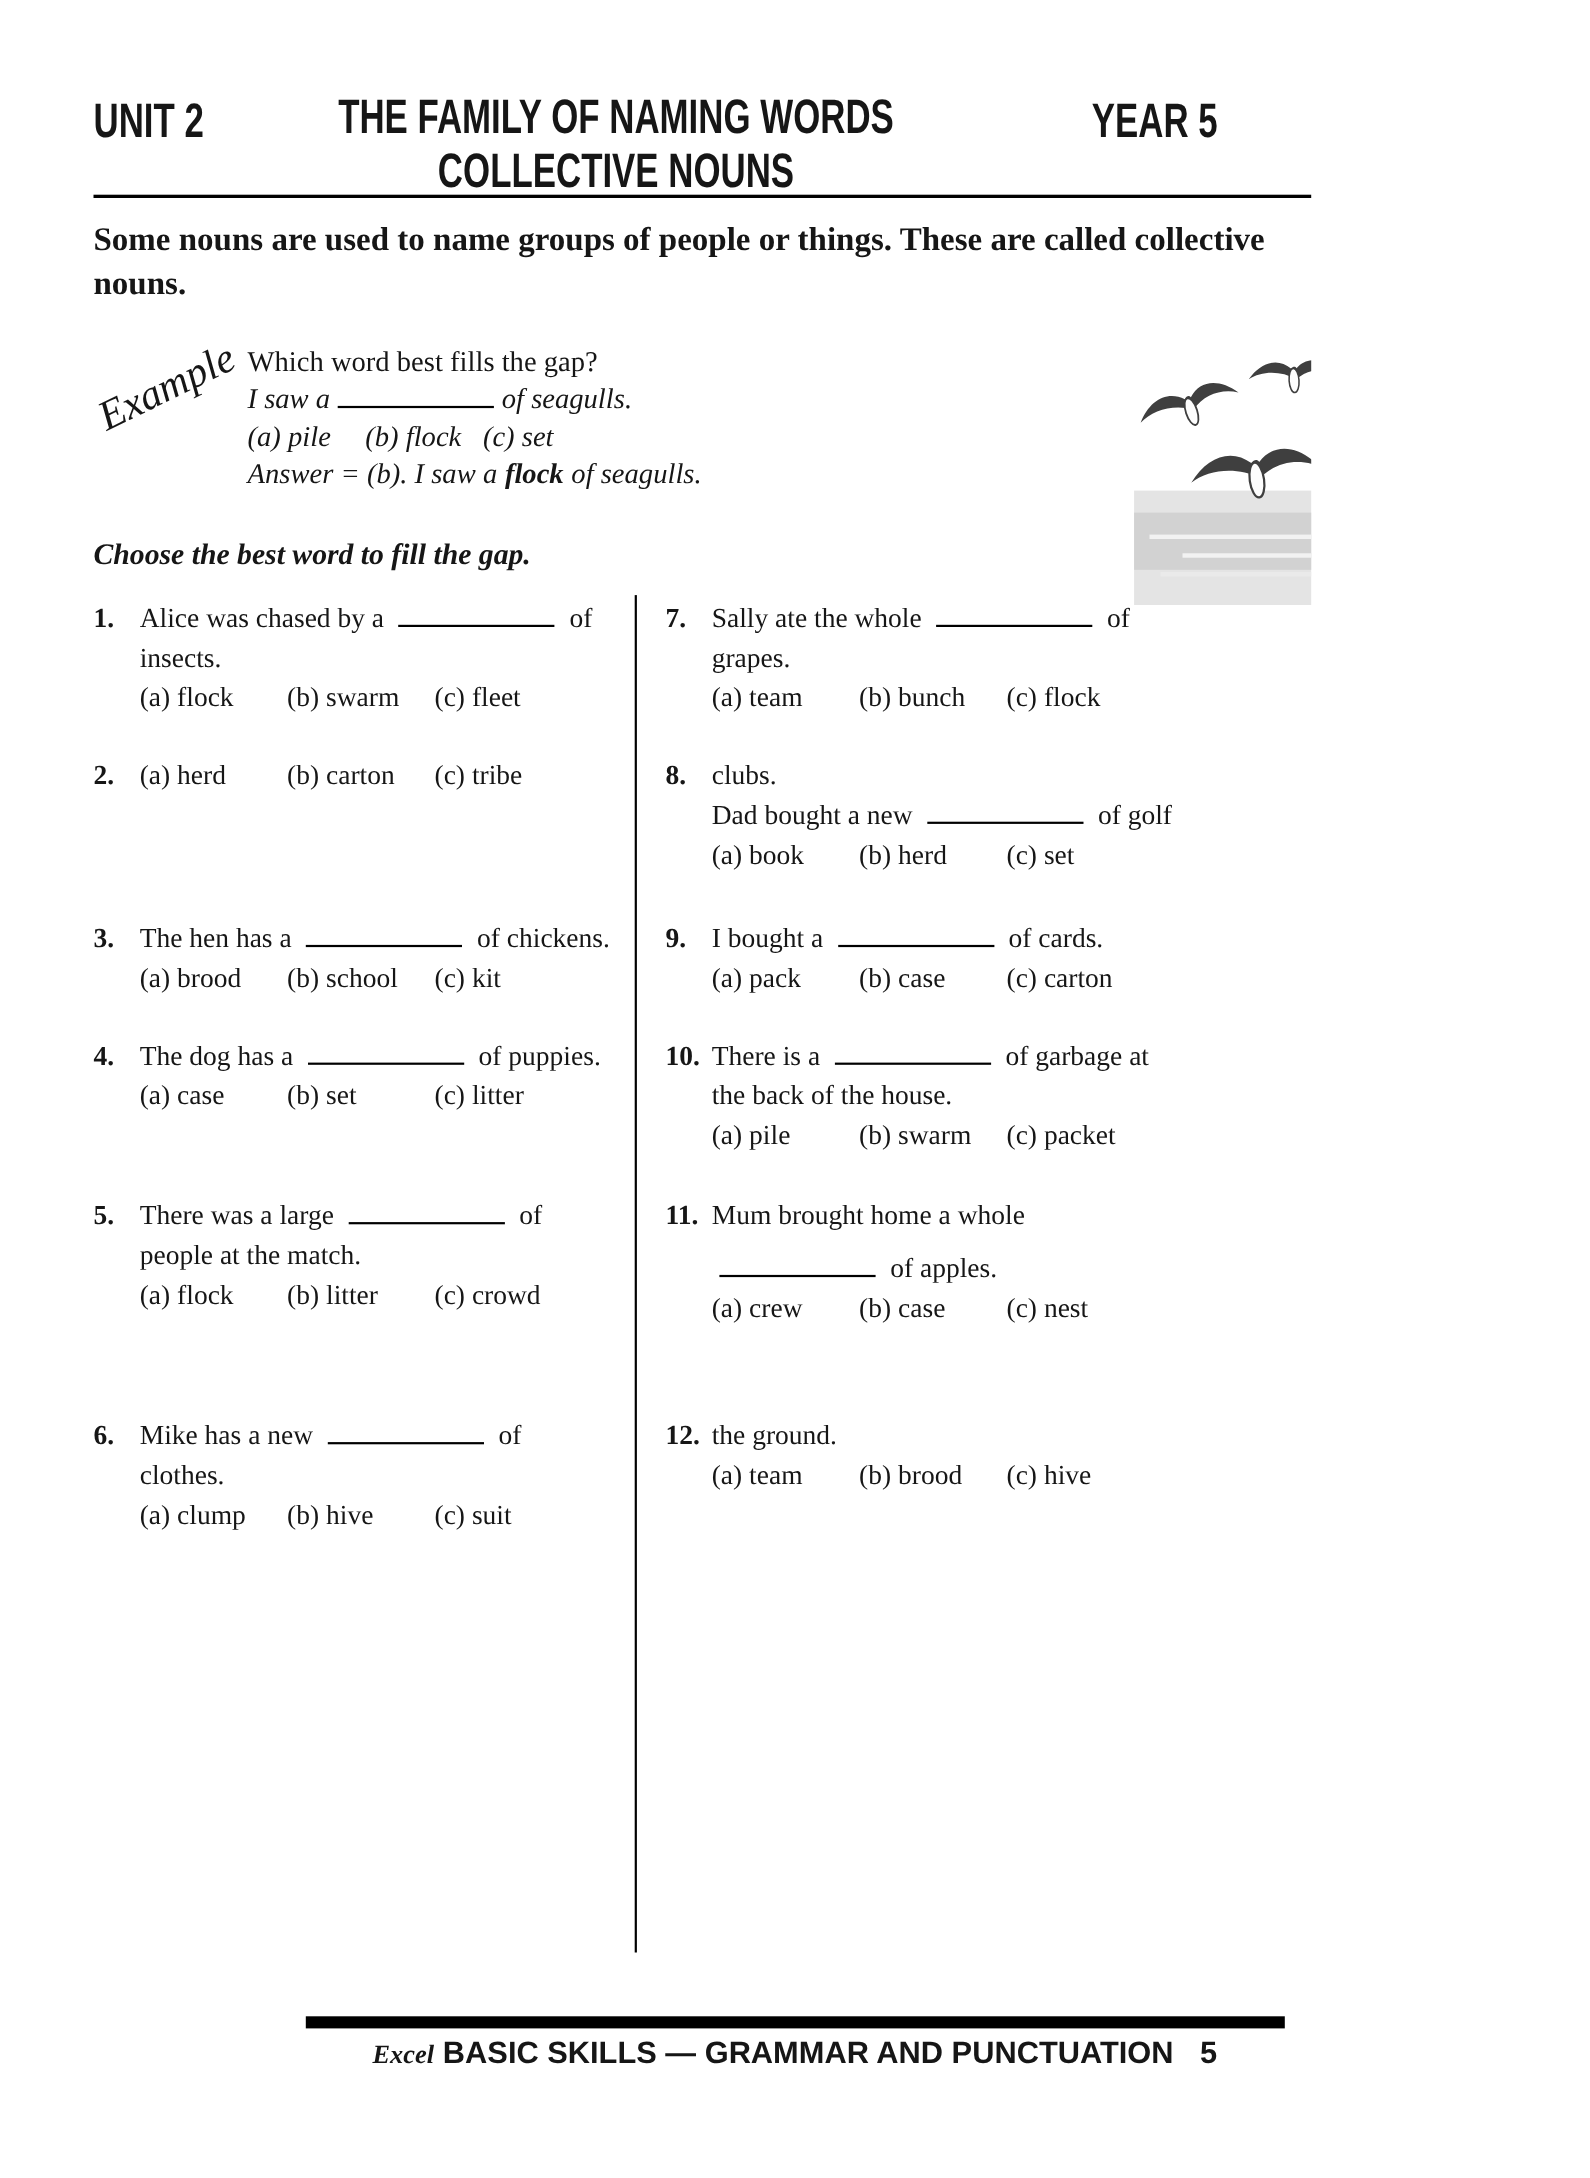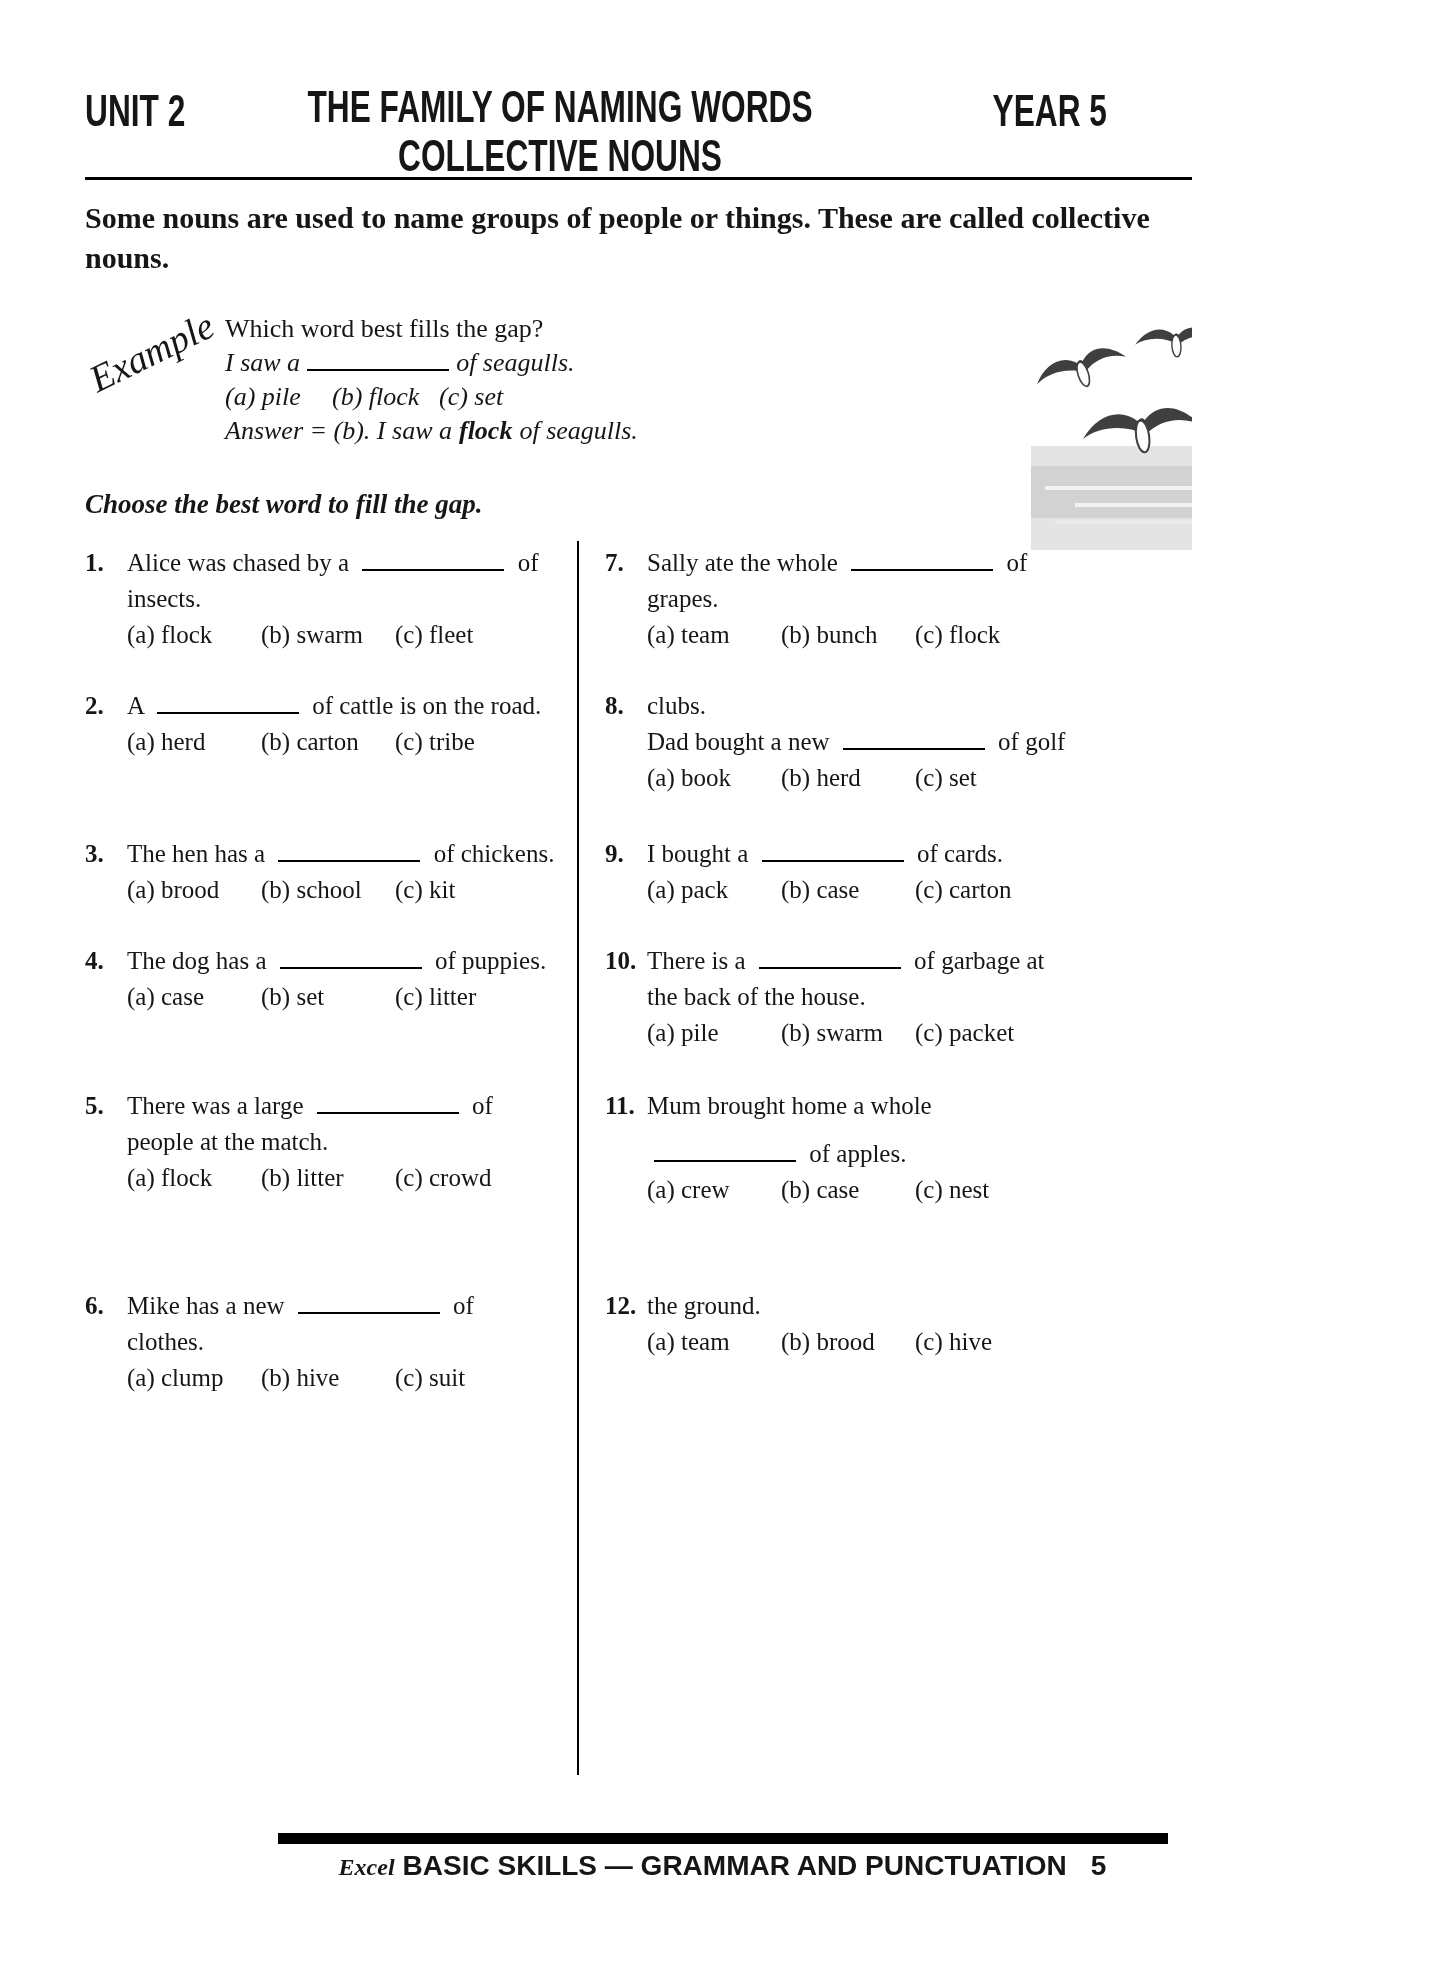--- a/index.html
+++ b/index.html
@@ -197,21 +197,20 @@
                 </div>
               </div>
             </div>
           </div>
         </div>
         <div class="q-row">
           <div class="q-cell left">
             <div class="question question-2">
               <span class="qnum">2.</span>
               <div class="qbody">
-                <div class="qline">A <span class="blank"></span> of cattle is on the road.</div>
                 <div class="qopts">
                   <span class="opt">(a) herd</span>
                   <span class="opt">(b) carton</span>
                   <span class="opt">(c) tribe</span>
                 </div>
               </div>
             </div>
           </div>
           <div class="q-cell right">
             <div class="question question-8">

